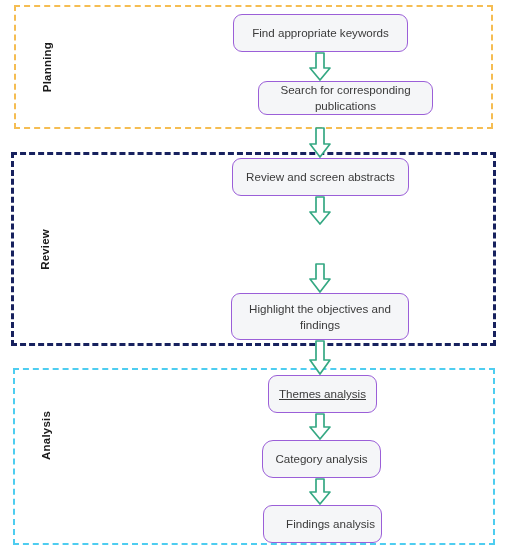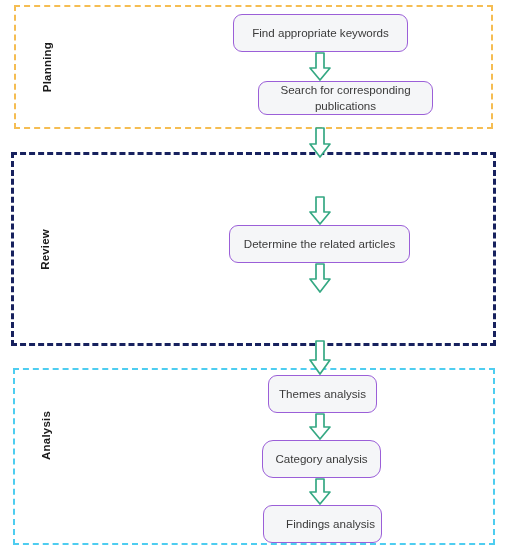--- a/index.html
+++ b/index.html
@@ -86,27 +86,30 @@
   </div>
 
   <div class="node" style="left:233px;top:14px;width:175px;height:38px;">
     <span>Find appropriate keywords</span>
   </div>
 
   <div class="node" style="left:233px;top:81px;width:175px;height:34px;margin-left:25px;">
     <span>Search for corresponding publications</span>
   </div>
 
-
-  <div class="node" style="left:229px;top:225px;width:181px;height:38px;">
-    <span>Determine the related articles</span>
+  <div class="node" style="left:232px;top:158px;width:177px;height:38px;">
+    <span>Review and screen abstracts</span>
   </div>
 
 
-  <div class="node" style="left:268px;top:375px;width:109px;height:38px;">
+  <div class="node" style="left:231px;top:293px;width:178px;height:47px;">
+    <span>Highlight the objectives and findings</span>
+  </div>
+
+  <div class="node" style="left:268px;top:375px;width:109px;height:38px;text-decoration:underline;">
     <span>Themes analysis</span>
   </div>
 
   <div class="node" style="left:262px;top:440px;width:119px;height:38px;border-radius:11px;">
     <span>Category analysis</span>
   </div>
 
   <div class="node" style="left:263px;top:505px;width:119px;height:38px;justify-content:flex-end;">
     <span>Findings analysis</span>
   </div>

